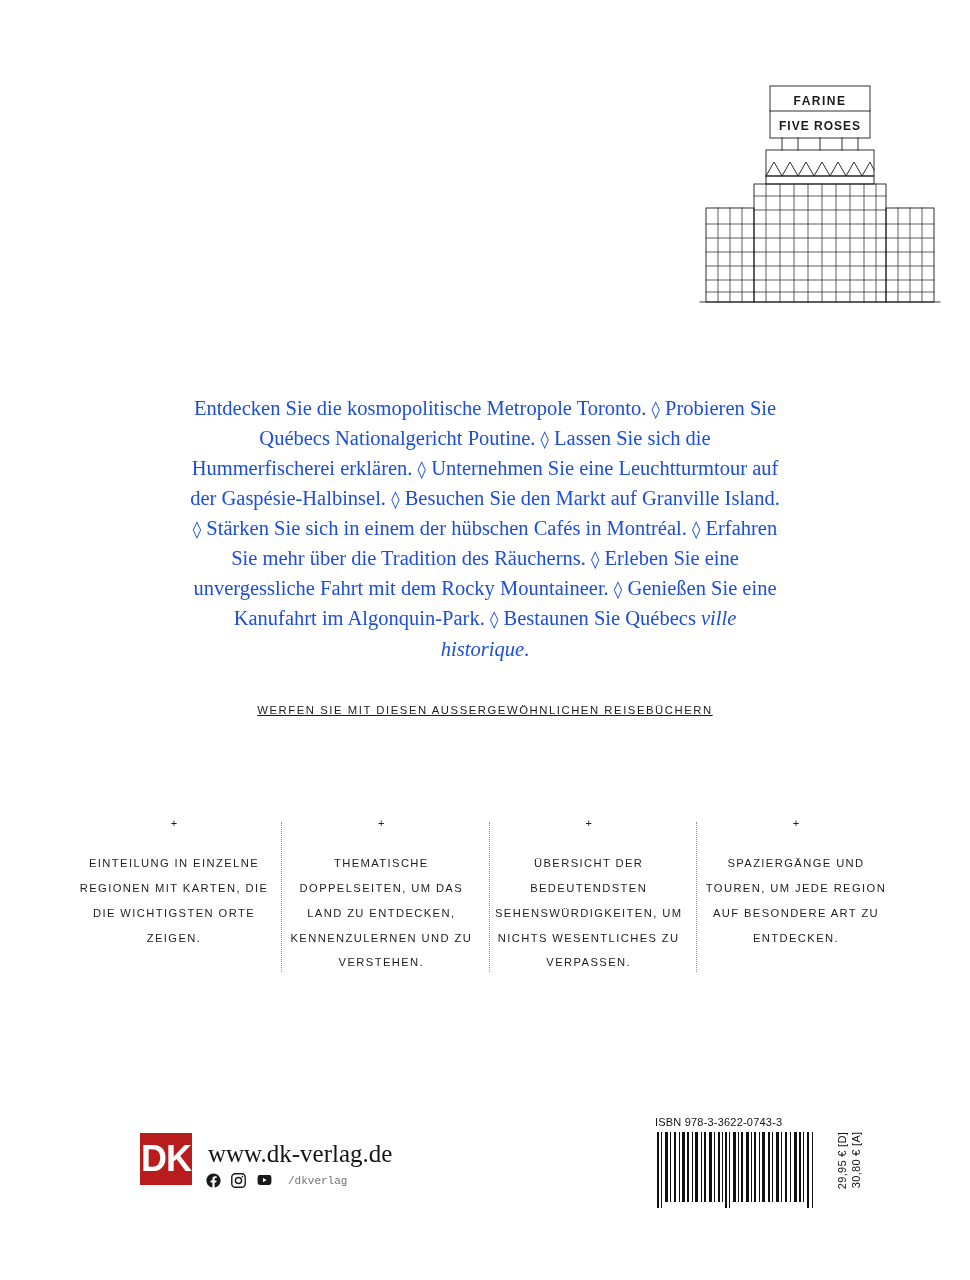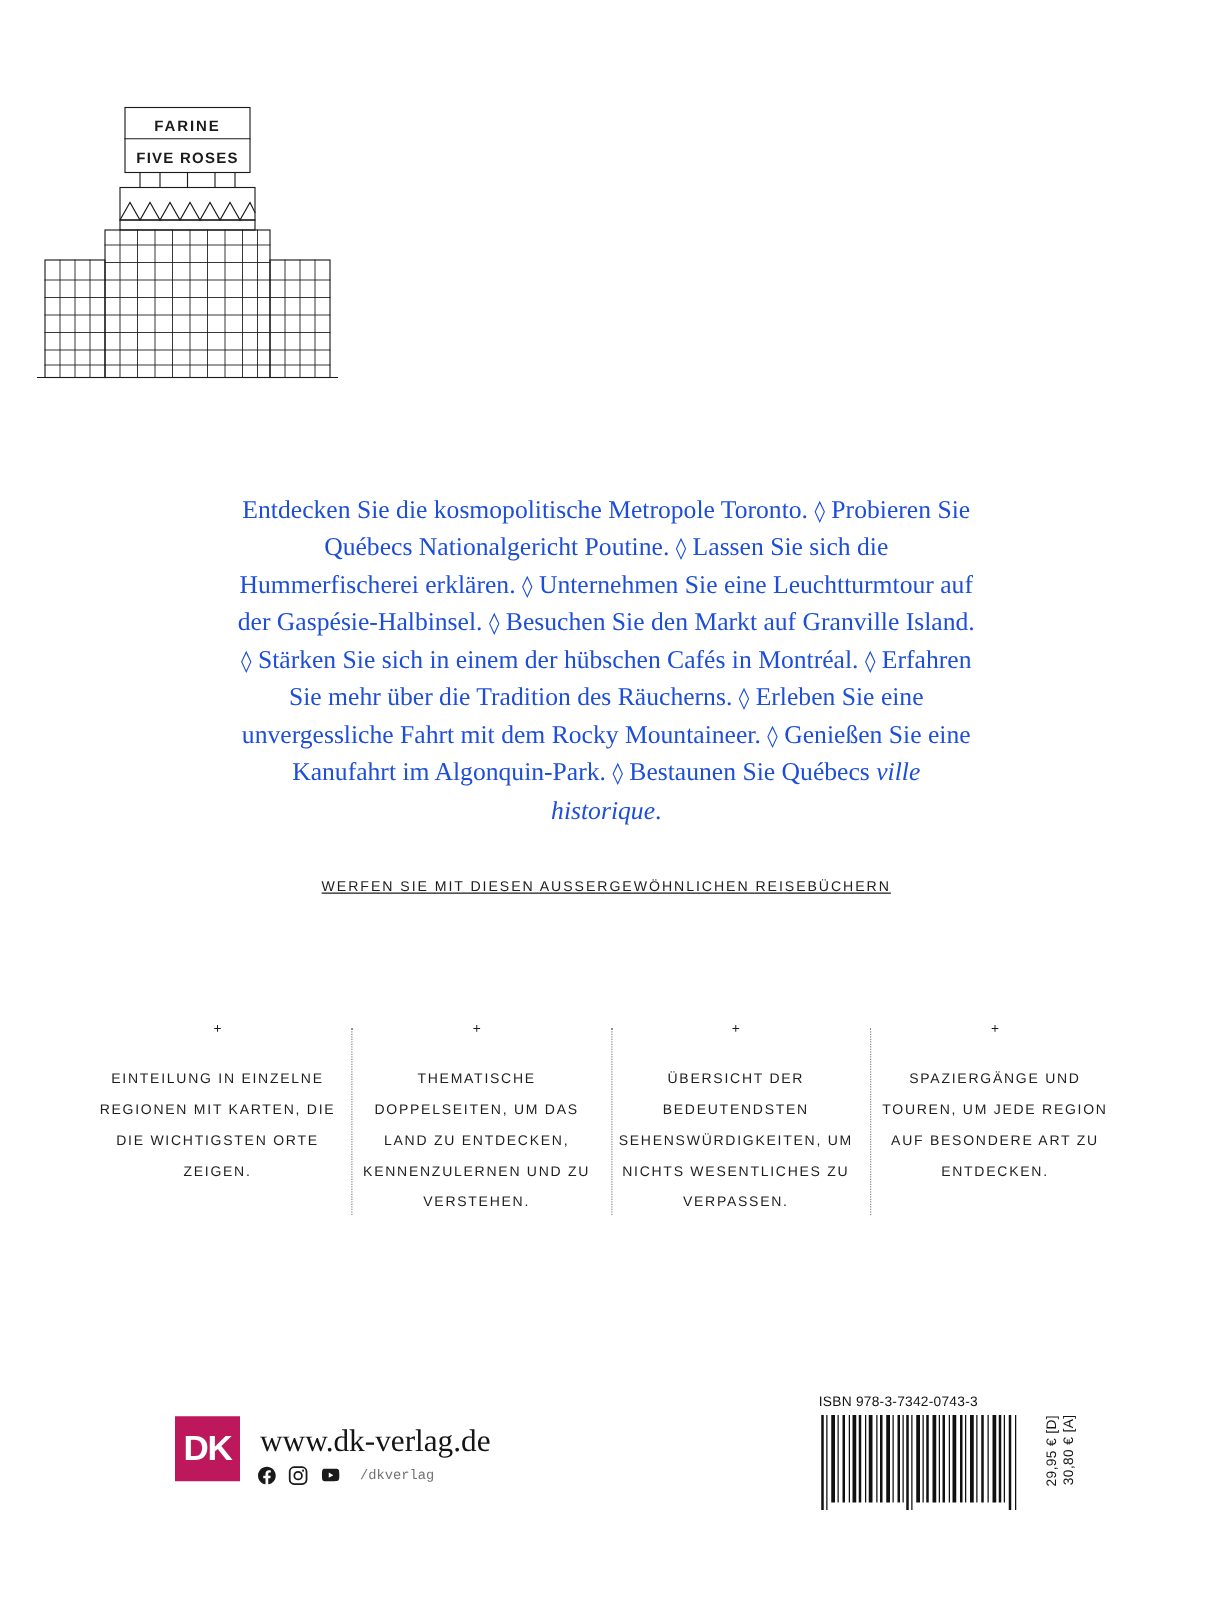--- a/index.html
+++ b/index.html
@@ -18,21 +18,21 @@
 
   
   .illustration {
     position: absolute;
     top: 80px;
     left: 0;
     width: 970px;
     height: 250px;
     display: flex;
     align-items: flex-start;
-    justify-content: flex-start;
+    justify-content: flex-end;
   }
 
   
   .intro {
     position: absolute;
     top: 372px;
     left: 190px;
     width: 590px;
     text-align: center;
     font-family: "Liberation Serif", serif;
@@ -103,25 +103,25 @@
     top: 1110px;
     width: 970px;
     height: 120px;
   }
   .dk-logo {
     position: absolute;
     left: 140px;
     top: 23px;
     width: 52px;
     height: 52px;
-    background: #be185d;
+    background: #b91c1c;
     color: #ffffff;
     font-family: "Liberation Sans", sans-serif;
     font-weight: bold;
-    font-size: 28px;
+    font-size: 36px;
     letter-spacing: -1px;
     display: flex;
     align-items: center;
     justify-content: center;
   }
   .dk-url {
     position: absolute;
     left: 208px;
     top: 30px;
     font-family: "Liberation Serif", serif;
@@ -307,21 +307,21 @@
     </span>
     <span>
       <svg width="19" height="17" viewBox="0 0 24 24" fill="#1a1a1a">
         <path d="M21.6 7.2s-.2-1.4-.8-2c-.75-.8-1.6-.8-2-.85C16 4.1 12 4.1 12 4.1h-.01s-4 0-6.8.25c-.4.05-1.25.05-2 .85-.6.6-.79 2-.79 2S2.2 8.8 2.2 10.5v1.6c0 1.6.2 3.3.2 3.3s.2 1.4.79 2c.75.8 1.74.77 2.18.85 1.6.15 6.63.2 6.63.2s4 0 6.8-.26c.4-.05 1.25-.05 2-.85.6-.6.8-2 .8-2s.2-1.6.2-3.3v-1.6c0-1.6-.2-3.24-.2-3.24zM9.9 14.3V8.6l5.2 2.86-5.2 2.84z"></path>
       </svg>
     </span>
     <span class="handle">/dkverlag</span>
   </div>
 
   <div class="isbn-block">
-    <div class="isbn-text">ISBN 978-3-7342-0743-3</div>
+    <div class="isbn-text">ISBN 978-3-3622-0743-3</div>
     <div class="barcode">
       <svg width="165" height="76" viewBox="0 0 165 76">
         <g fill="#111111">
           <rect x="2" y="0" width="2" height="76"></rect>
           <rect x="6" y="0" width="1" height="76"></rect>
           <rect x="10" y="0" width="3" height="70"></rect>
           <rect x="15" y="0" width="1" height="70"></rect>
           <rect x="19" y="0" width="2" height="70"></rect>
           <rect x="24" y="0" width="1" height="70"></rect>
           <rect x="27" y="0" width="3" height="70"></rect>

